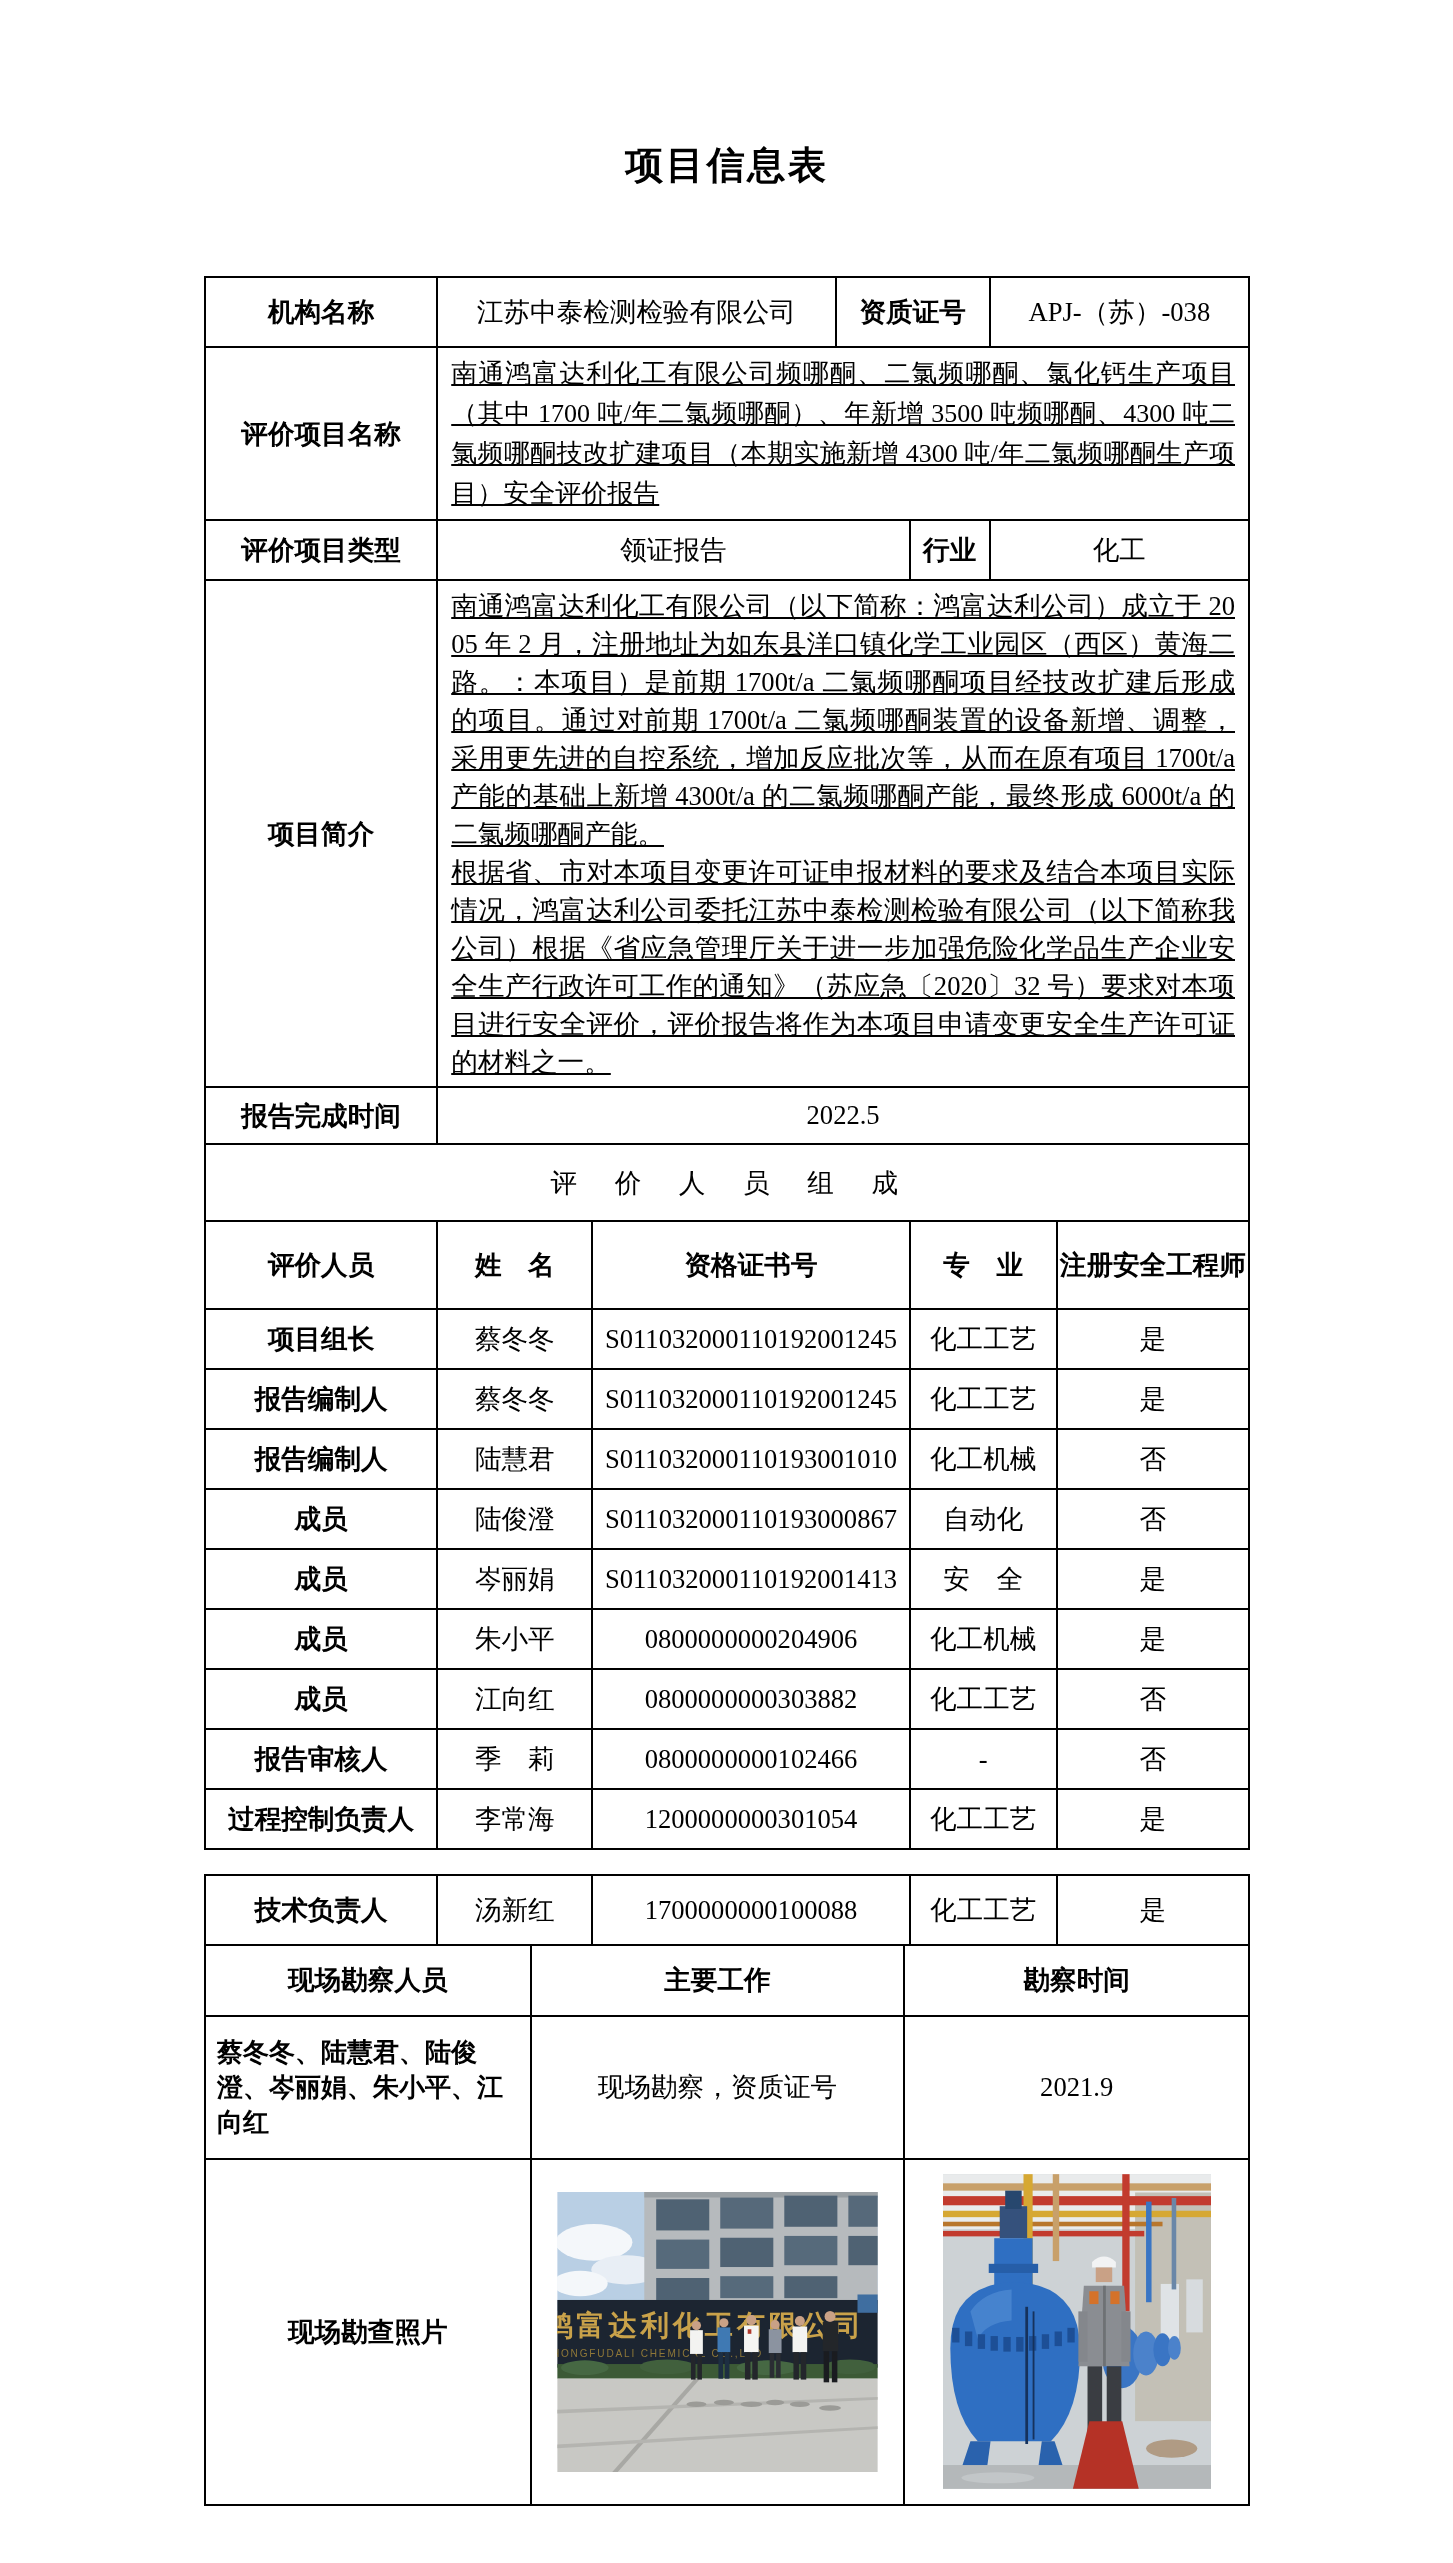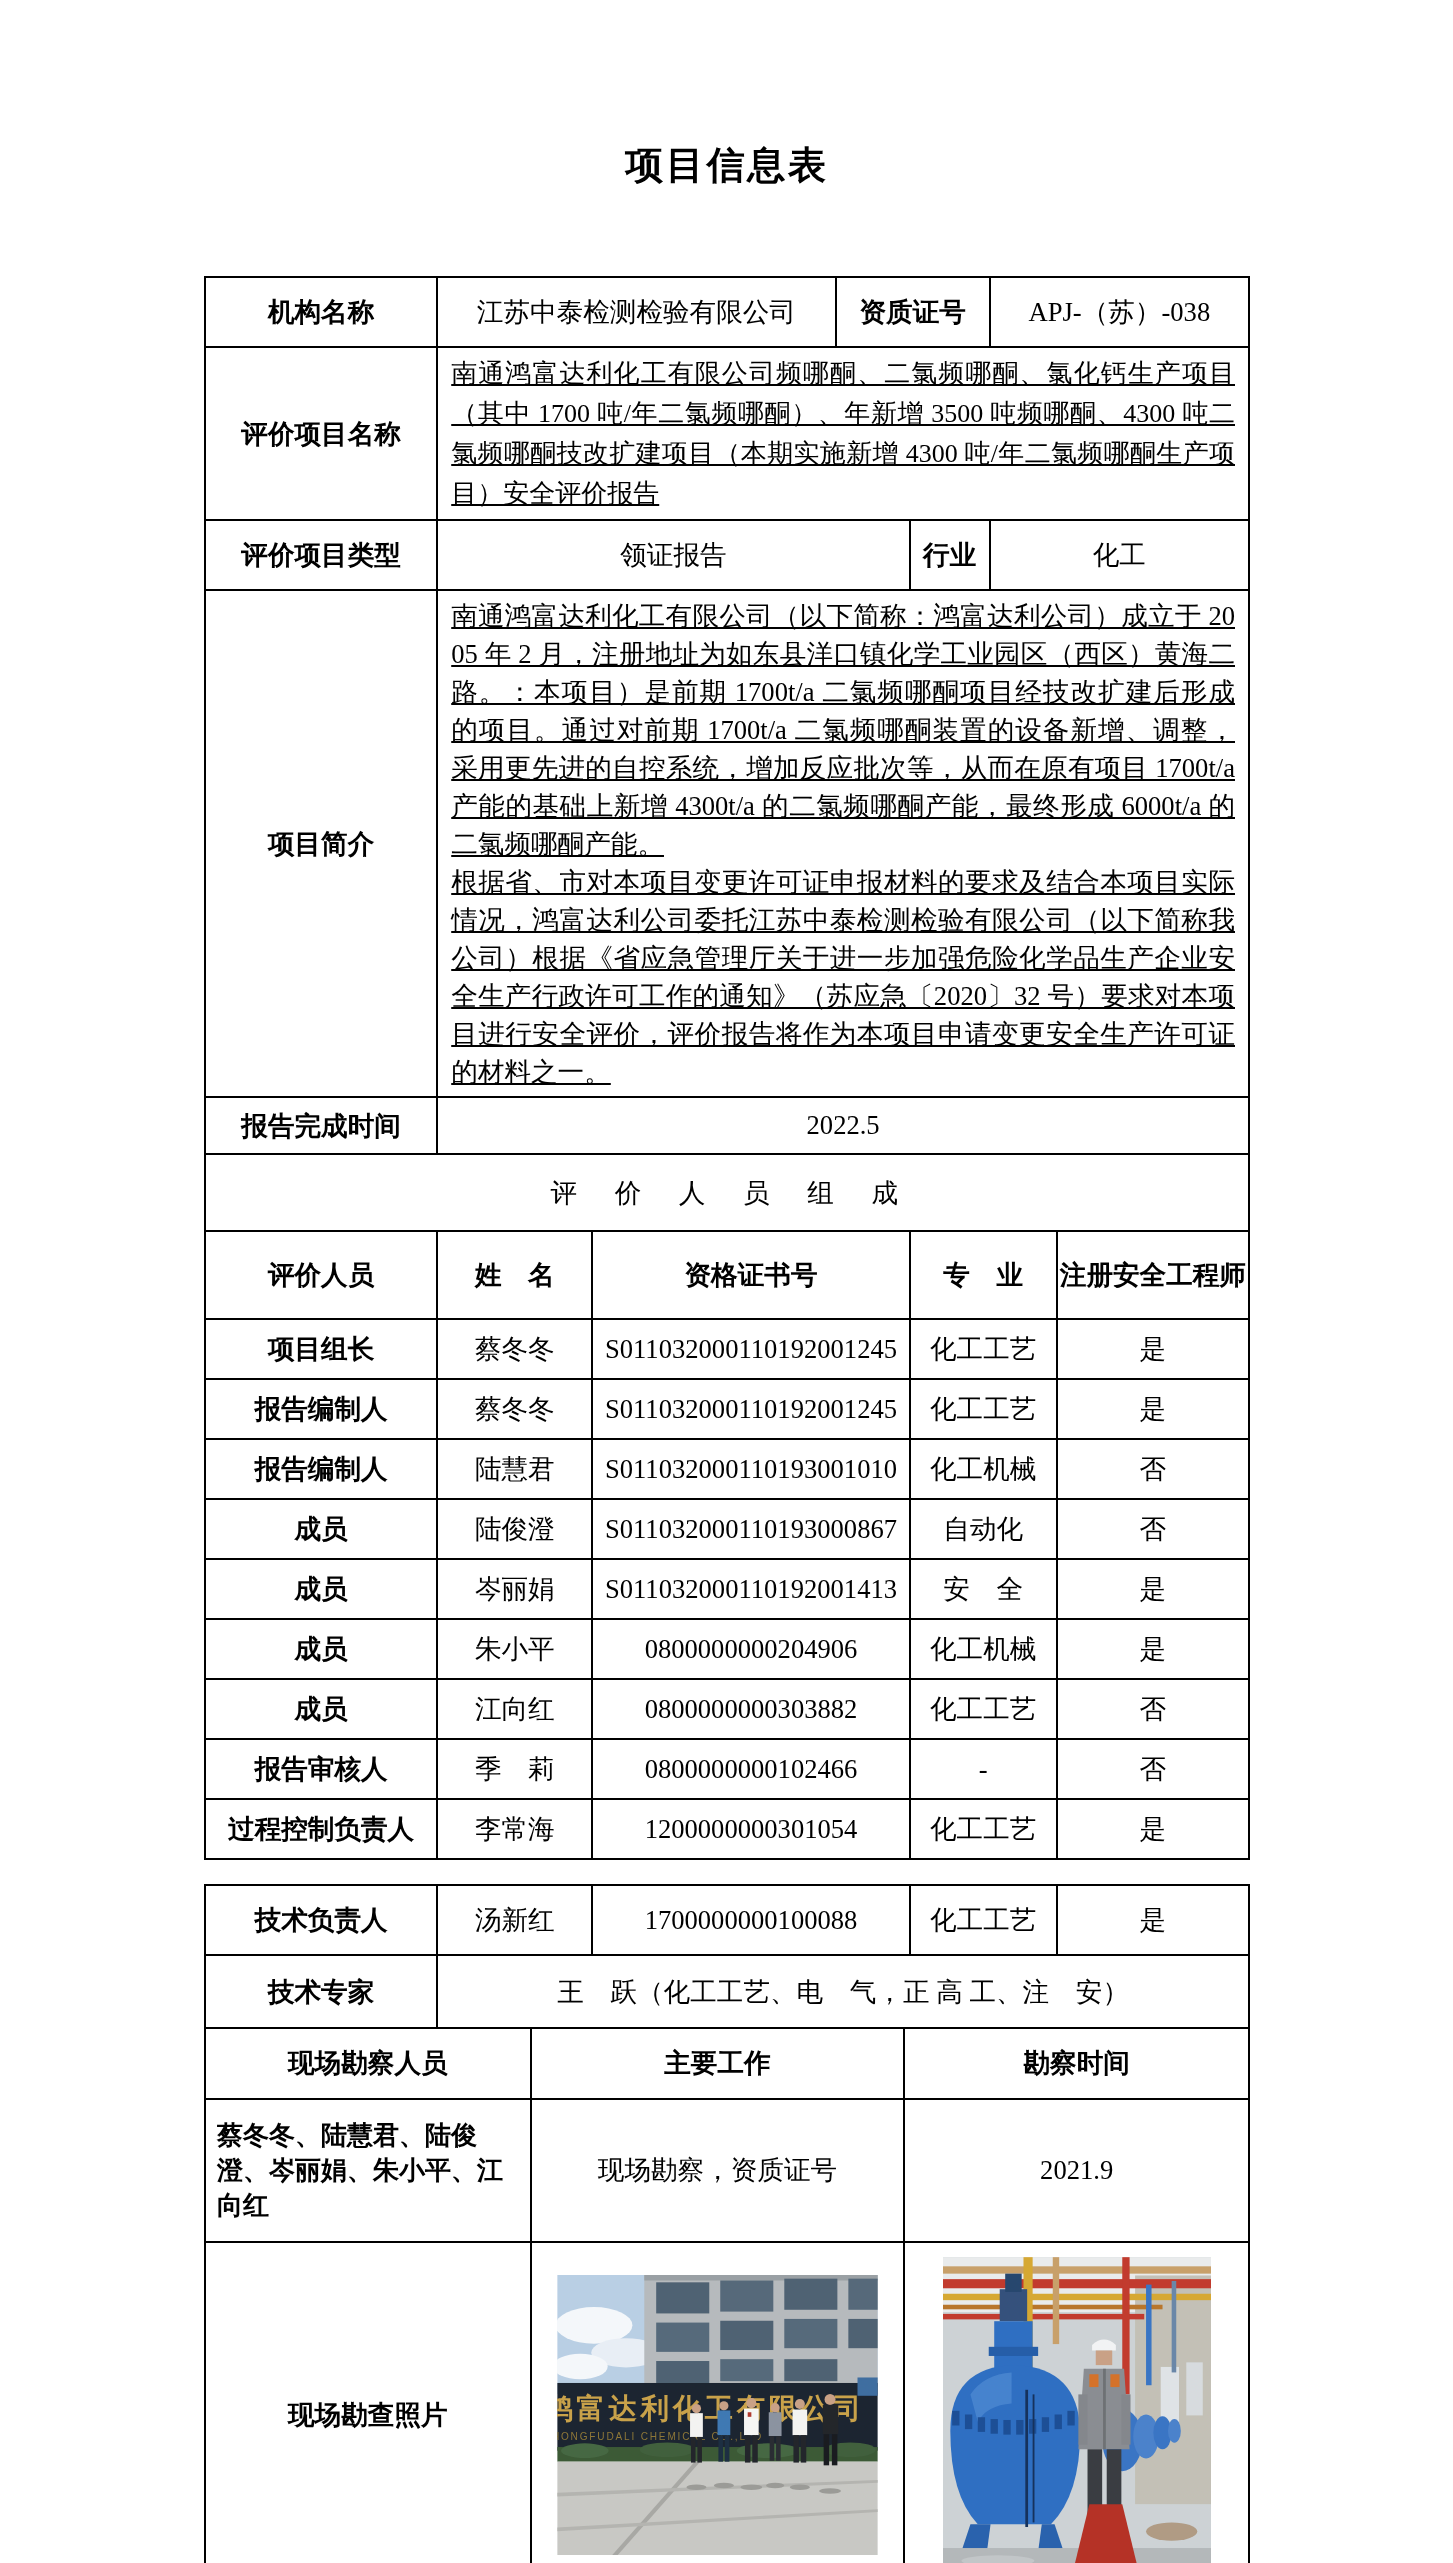--- a/index.html
+++ b/index.html
@@ -56,21 +56,21 @@
       <tr style="height:70px">
     <td class="lbl">机构名称</td>
     <td colspan="2">江苏中泰检测检验有限公司</td>
     <td colspan="2" class="lbl">资质证号</td>
     <td colspan="2">APJ-（苏）-038</td>
   </tr>
   <tr style="height:165px">
     <td class="lbl">评价项目名称</td>
     <td colspan="6" class="justify bigname">南通鸿富达利化工有限公司频哪酮、二氯频哪酮、氯化钙生产项目（其中 1700 吨/年二氯频哪酮）、年新增 3500 吨频哪酮、4300 吨二氯频哪酮技改扩建项目（本期实施新增 4300 吨/年二氯频哪酮生产项目）安全评价报告</td>
   </tr>
-  <tr style="height:70px">
+  <tr style="height:60px">
     <td class="lbl">评价项目类型</td>
     <td colspan="3">领证报告</td>
     <td class="lbl">行业</td>
     <td colspan="2">化工</td>
   </tr>
   <tr style="height:421px">
     <td class="lbl">项目简介</td>
     <td colspan="6" class="justify intro">
       <p>南通鸿富达利化工有限公司（以下简称：鸿富达利公司）成立于 2005 年 2 月，注册地址为如东县洋口镇化学工业园区（西区）黄海二路。：本项目）是前期 1700t/a 二氯频哪酮项目经技改扩建后形成的项目。通过对前期 1700t/a 二氯频哪酮装置的设备新增、调整，采用更先进的自控系统，增加反应批次等，从而在原有项目 1700t/a 产能的基础上新增 4300t/a 的二氯频哪酮产能，最终形成 6000t/a 的二氯频哪酮产能。</p>
       <p>根据省、市对本项目变更许可证申报材料的要求及结合本项目实际情况，鸿富达利公司委托江苏中泰检测检验有限公司（以下简称我公司）根据《省应急管理厅关于进一步加强危险化学品生产企业安全生产行政许可工作的通知》（苏应急〔2020〕32 号）要求对本项目进行安全评价，评价报告将作为本项目申请变更安全生产许可证的材料之一。</p>
@@ -164,24 +164,20 @@
     <col style="width:147px">
       <col style="width:192px">
   </colgroup>
   <tbody>
       <tr style="height:70px">
     <td class="lbl">技术负责人</td>
     <td>汤新红</td>
     <td class="num">1700000000100088</td>
     <td>化工工艺</td>
     <td>是</td>
-  </tr>
-  <tr style="height:73px">
-    <td class="lbl">技术专家</td>
-    <td colspan="4">王　跃（化工工艺、电　气，正 高 工、注　安）</td>
   </tr>
 </tbody>
   </table>
 
 <table class="t3">
   <colgroup>
     <col style="width:325px">
       <col style="width:373px">
       <col style="width:344px">
   </colgroup>

